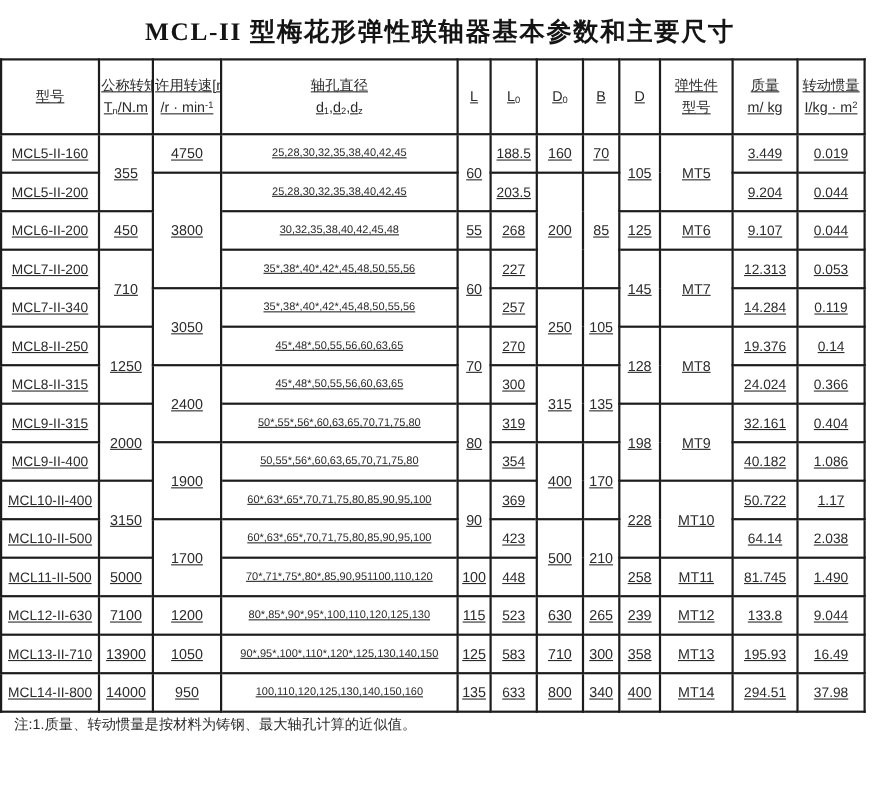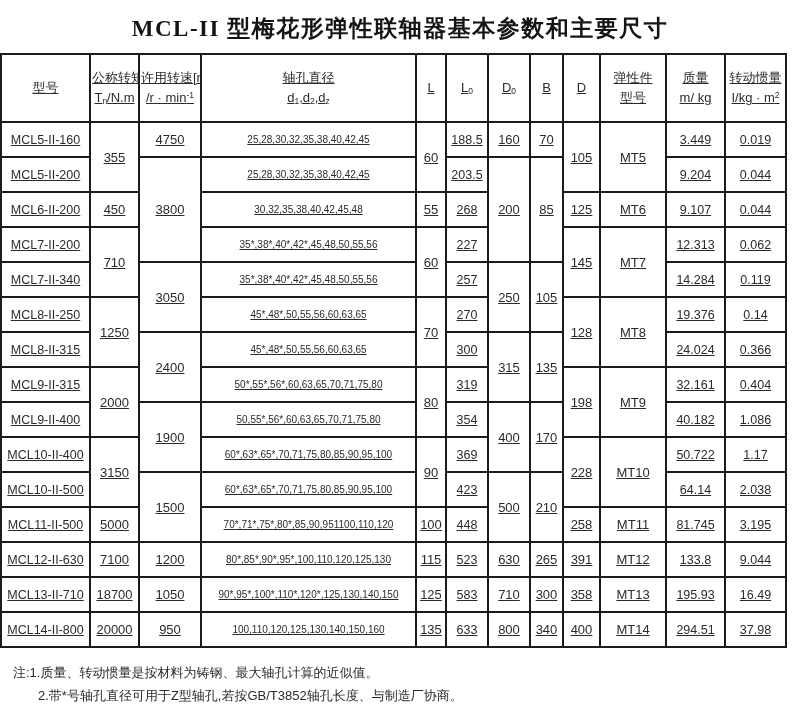--- a/index.html
+++ b/index.html
@@ -50,21 +50,21 @@
     line-height: 1.55;
     color: #2b2b2b;
   }
   table.spec td { font-size: 13px; color: #2b2b2b; }
   table.spec td.col-bore { font-size: 10px; }
   table.spec td.col-model { font-size: 12.5px; }
   table.spec td.col-L0, table.spec td.col-mass, table.spec td.col-inertia { font-size: 12.5px; }
   sub { font-size: 8.5px; vertical-align: -2px; }
   sup { font-size: 8.5px; vertical-align: 4px; }
   .notes {
-    padding: 14px 0 0 13px;
+    padding: 0 0 0 13px;
     font-size: 13px;
     line-height: 1.75;
     color: #2b2b2b;
   }
   .note-line-2 { padding-left: 25px; }
 </style>
 </head>
 <body>
 
 <div class="page">
@@ -139,21 +139,21 @@
         </tr>
         <tr>
           <td class="col-model">MCL7-II-200</td>
           <td rowspan="2" class="col-torque">710</td>
           <td class="col-bore">35*,38*,40*,42*,45,48,50,55,56</td>
           <td rowspan="2" class="col-L">60</td>
           <td class="col-L0">227</td>
           <td rowspan="2" class="col-D">145</td>
           <td rowspan="2" class="col-elastic">MT7</td>
           <td class="col-mass">12.313</td>
-          <td class="col-inertia">0.062</td>
+          <td class="col-inertia">0.053</td>
         </tr>
         <tr>
           <td class="col-model">MCL7-II-340</td>
           <td rowspan="2" class="col-speed">3050</td>
           <td class="col-bore">35*,38*,40*,42*,45,48,50,55,56</td>
           <td class="col-L0">257</td>
           <td rowspan="2" class="col-D0">250</td>
           <td rowspan="2" class="col-B">105</td>
           <td class="col-mass">14.284</td>
           <td class="col-inertia">0.119</td>
@@ -206,81 +206,80 @@
           <td class="col-bore">60*,63*,65*,70,71,75,80,85,90,95,100</td>
           <td rowspan="2" class="col-L">90</td>
           <td class="col-L0">369</td>
           <td rowspan="2" class="col-D">228</td>
           <td rowspan="2" class="col-elastic">MT10</td>
           <td class="col-mass">50.722</td>
           <td class="col-inertia">1.17</td>
         </tr>
         <tr>
           <td class="col-model">MCL10-II-500</td>
-          <td rowspan="2" class="col-speed">1500</td>
+          <td rowspan="2" class="col-speed">1700</td>
           <td class="col-bore">60*,63*,65*,70,71,75,80,85,90,95,100</td>
           <td class="col-L0">423</td>
           <td rowspan="2" class="col-D0">500</td>
           <td rowspan="2" class="col-B">210</td>
           <td class="col-mass">64.14</td>
           <td class="col-inertia">2.038</td>
         </tr>
         <tr>
           <td class="col-model">MCL11-II-500</td>
           <td class="col-torque">5000</td>
           <td class="col-bore">70*,71*,75*,80*,85,90,951100,110,120</td>
           <td class="col-L">100</td>
           <td class="col-L0">448</td>
           <td class="col-D">258</td>
           <td class="col-elastic">MT11</td>
           <td class="col-mass">81.745</td>
-          <td class="col-inertia">3.195</td>
+          <td class="col-inertia">1.490</td>
         </tr>
         <tr>
           <td class="col-model">MCL12-II-630</td>
           <td class="col-torque">7100</td>
           <td class="col-speed">1200</td>
           <td class="col-bore">80*,85*,90*,95*,100,110,120,125,130</td>
           <td class="col-L">115</td>
           <td class="col-L0">523</td>
           <td class="col-D0">630</td>
           <td class="col-B">265</td>
-          <td class="col-D">391</td>
+          <td class="col-D">239</td>
           <td class="col-elastic">MT12</td>
           <td class="col-mass">133.8</td>
           <td class="col-inertia">9.044</td>
         </tr>
         <tr>
           <td class="col-model">MCL13-II-710</td>
-          <td class="col-torque">18700</td>
+          <td class="col-torque">13900</td>
           <td class="col-speed">1050</td>
           <td class="col-bore">90*,95*,100*,110*,120*,125,130,140,150</td>
           <td class="col-L">125</td>
           <td class="col-L0">583</td>
           <td class="col-D0">710</td>
           <td class="col-B">300</td>
           <td class="col-D">358</td>
           <td class="col-elastic">MT13</td>
           <td class="col-mass">195.93</td>
           <td class="col-inertia">16.49</td>
         </tr>
         <tr>
           <td class="col-model">MCL14-II-800</td>
-          <td class="col-torque">20000</td>
+          <td class="col-torque">14000</td>
           <td class="col-speed">950</td>
           <td class="col-bore">100,110,120,125,130,140,150,160</td>
           <td class="col-L">135</td>
           <td class="col-L0">633</td>
           <td class="col-D0">800</td>
           <td class="col-B">340</td>
           <td class="col-D">400</td>
           <td class="col-elastic">MT14</td>
           <td class="col-mass">294.51</td>
           <td class="col-inertia">37.98</td>
         </tr>
       </tbody>
   </table>
 
   <div class="notes">
     <div class="note-line-1">注:1.质量、转动惯量是按材料为铸钢、最大轴孔计算的近似值。</div>
-    <div class="note-line-2">2.带*号轴孔直径可用于Z型轴孔,若按GB/T3852轴孔长度、与制造厂协商。</div>
   </div>
 </div>
 
 </body></html>

